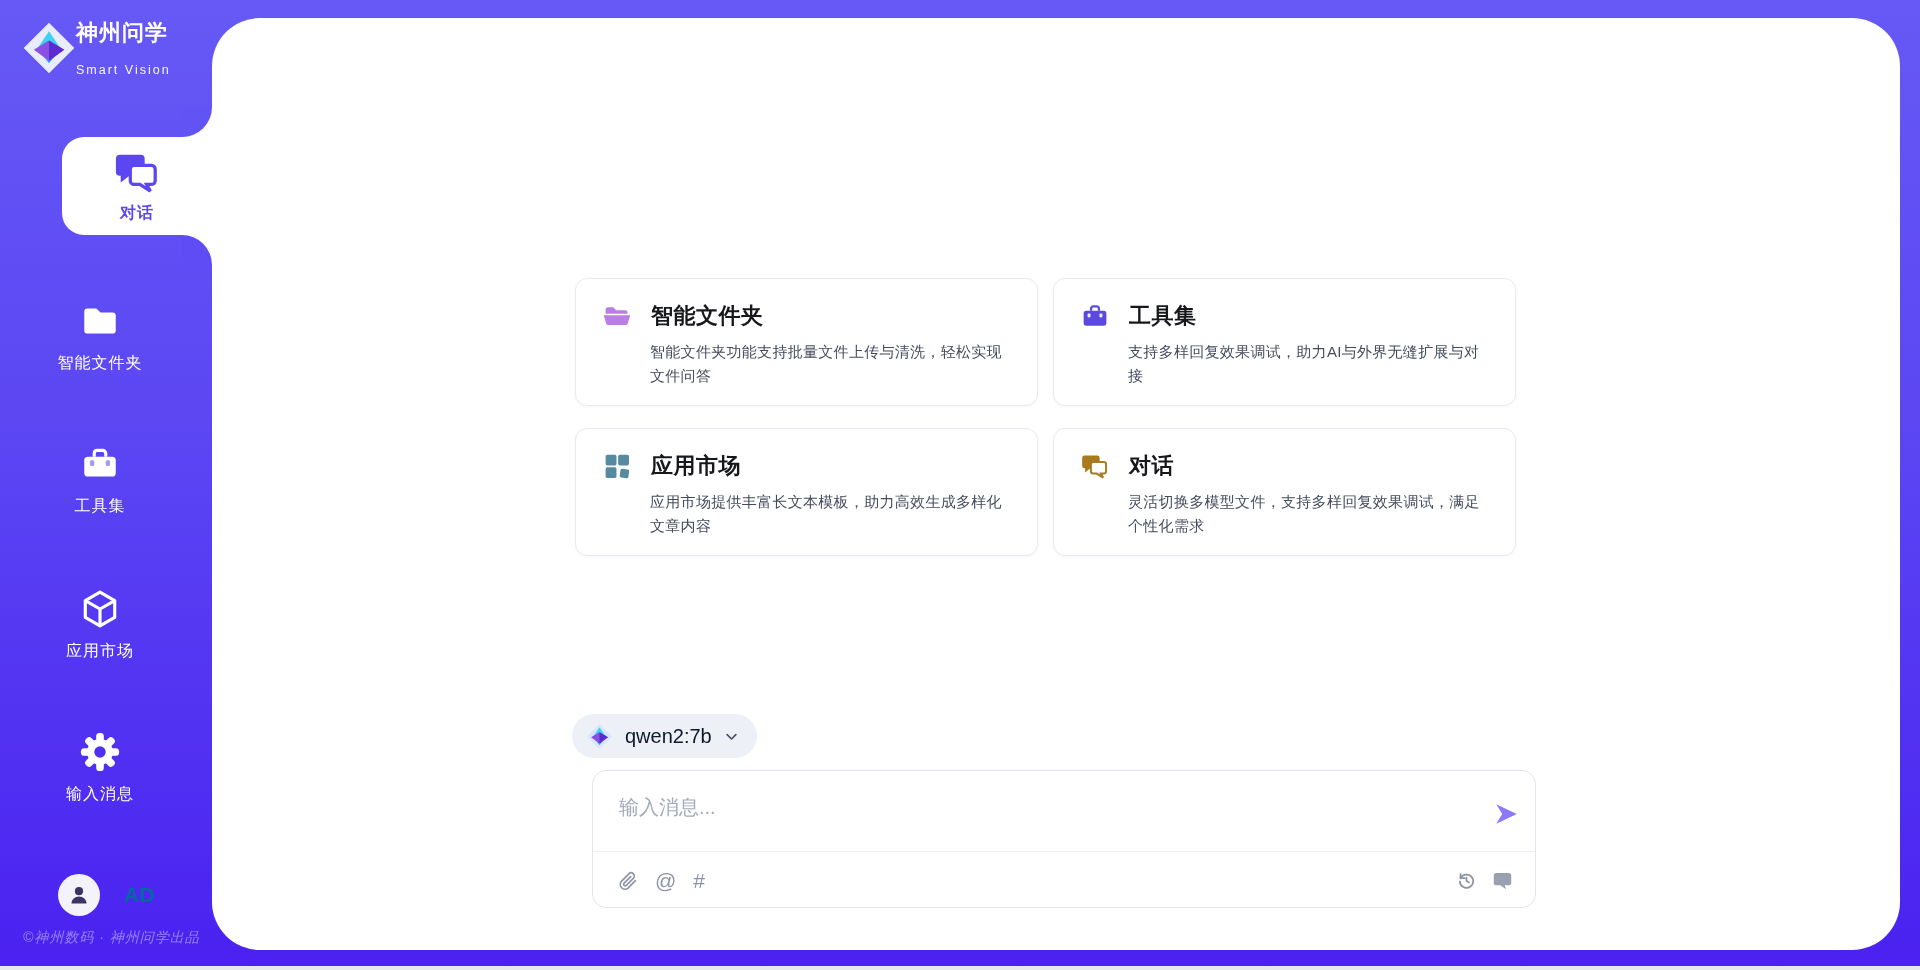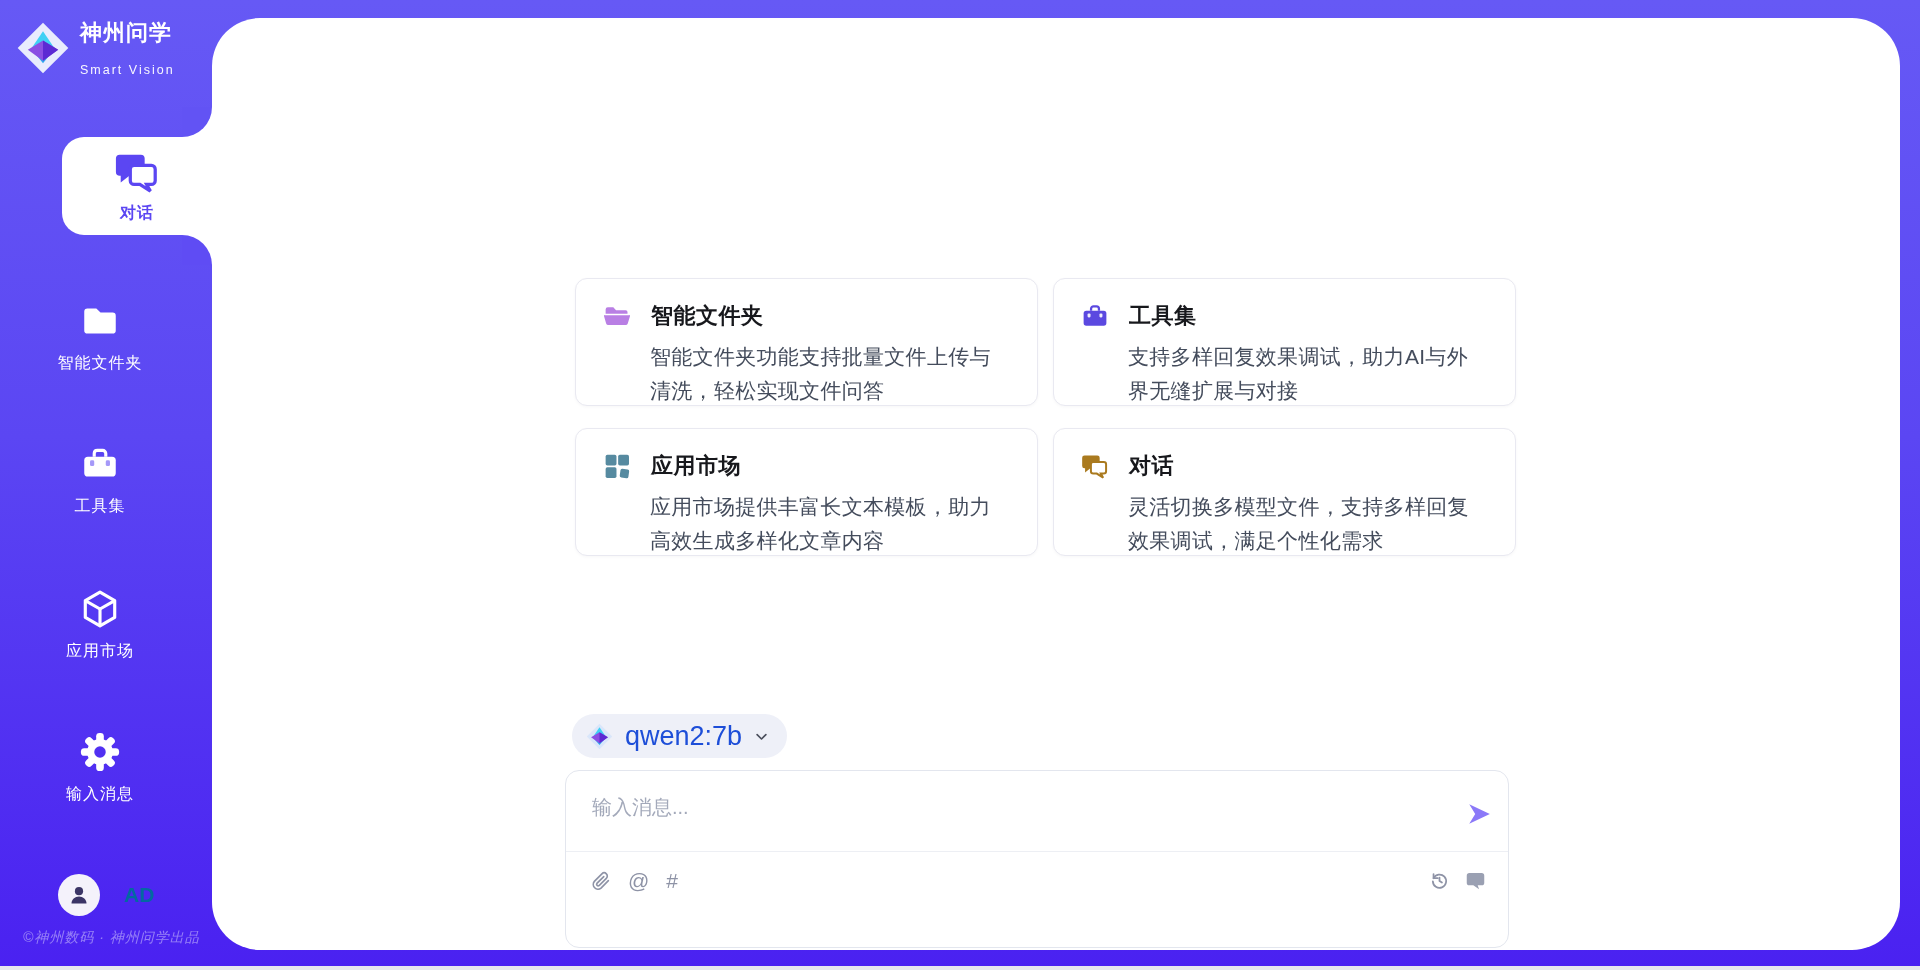--- a/index.html
+++ b/index.html
@@ -11,21 +11,21 @@
   }
   
   .main-panel{
     position:absolute; left:212px; top:18px; width:1688px; height:932px;
     background:#fff; border-radius:48px;
   }
   .bottom-edge{ position:absolute; left:0; bottom:0; width:100%; height:4px; background:#e7e7ee; }
 
   
   .sidebar{ position:absolute; left:0; top:0; width:212px; height:970px; color:#fff; }
-  .brand{ position:absolute; left:16px; top:18px; display:flex; align-items:center; gap:10px; }
+  .brand{ position:absolute; left:22px; top:18px; display:flex; align-items:center; }
   .brand-text .name{ font-size:22px; font-weight:700; letter-spacing:1px; }
   .brand-text .sub{ font-size:12.5px; font-weight:400; letter-spacing:2px; margin-top:15px; opacity:.95; }
 
   .nav-item{
     position:absolute; left:0; width:200px; text-align:center; cursor:pointer;
   }
   .nav-item .nav-label{ display:block; margin-top:7px; font-size:16px; color:#fff; letter-spacing:1px; }
 
   
   .tab-active{
@@ -51,32 +51,32 @@
 
   
   .cards{ position:absolute; left:363px; top:260px; display:grid;
           grid-template-columns:463px 463px; grid-auto-rows:128px; column-gap:15px; row-gap:22px; }
   .card{
     background:#fff; border:1px solid #e9e9f1; border-radius:12px;
     padding:22px 26px 0 27px; cursor:pointer; box-shadow:0 1px 3px rgba(40,40,80,.04);
   }
   .card-head{ display:flex; align-items:center; gap:20px; }
   .card-title{ font-size:22px; font-weight:700; color:#17181c; letter-spacing:.5px; }
-  .card-desc{ margin:9px 0 0 47px; font-size:21px; color:#444c5c; line-height:1.6; letter-spacing:.3px; }
+  .card-desc{ margin:9px 0 0 47px; font-size:15px; color:#444c5c; line-height:1.6; letter-spacing:.3px; }
 
   
   .model-pill{
     position:absolute; left:360px; top:696px; height:44px; display:inline-flex; align-items:center;
     gap:12px; padding:0 18px 0 14px; background:#eef0f8; border-radius:22px; cursor:pointer;
   }
-  .model-name{ font-size:27px; color:#1d4ed8; font-weight:500; }
+  .model-name{ font-size:20px; color:#0f172a; font-weight:500; }
 
   
   .composer{
-    position:absolute; left:353px; top:752px; width:944px; height:178px;
+    position:absolute; left:380px; top:752px; width:944px; height:138px;
     border:1.5px solid #e3e6ee; border-radius:14px; background:#fff;
   }
   .composer-input{
     position:absolute; left:26px; top:16px; width:820px; height:40px; border:none; outline:none;
     font-size:20px; color:#333; font-family:inherit; background:transparent;
   }
   .composer-input::placeholder{ color:#a3a9ba; }
   .send-btn{ position:absolute; right:16px; top:30px; width:26px; height:26px; cursor:pointer; }
   .composer-divider{ position:absolute; left:0; right:0; top:80px; border-top:1px solid #edeff4; }
   .composer-toolbar{

